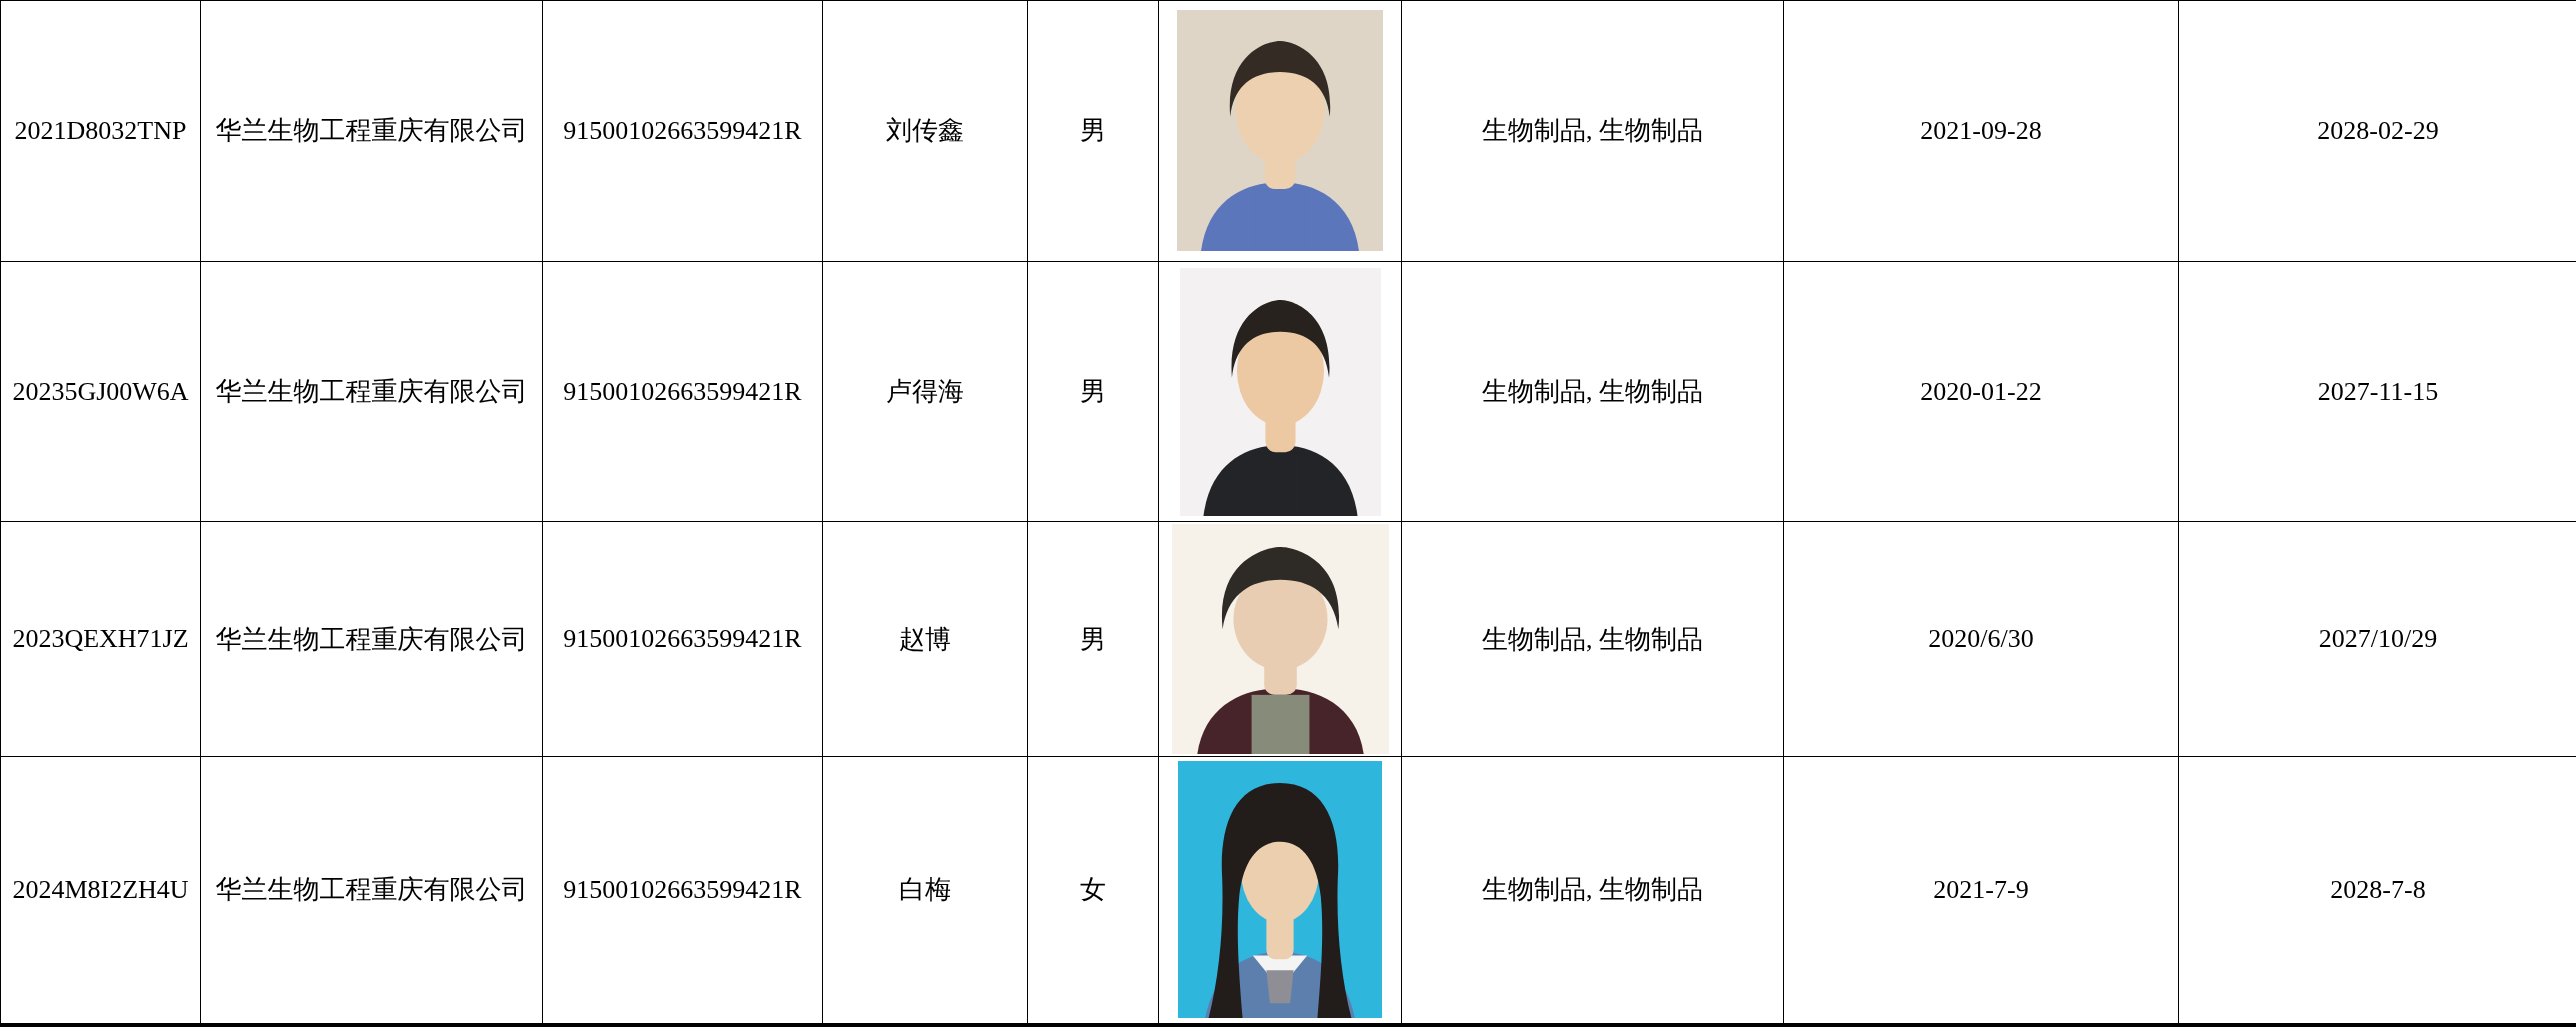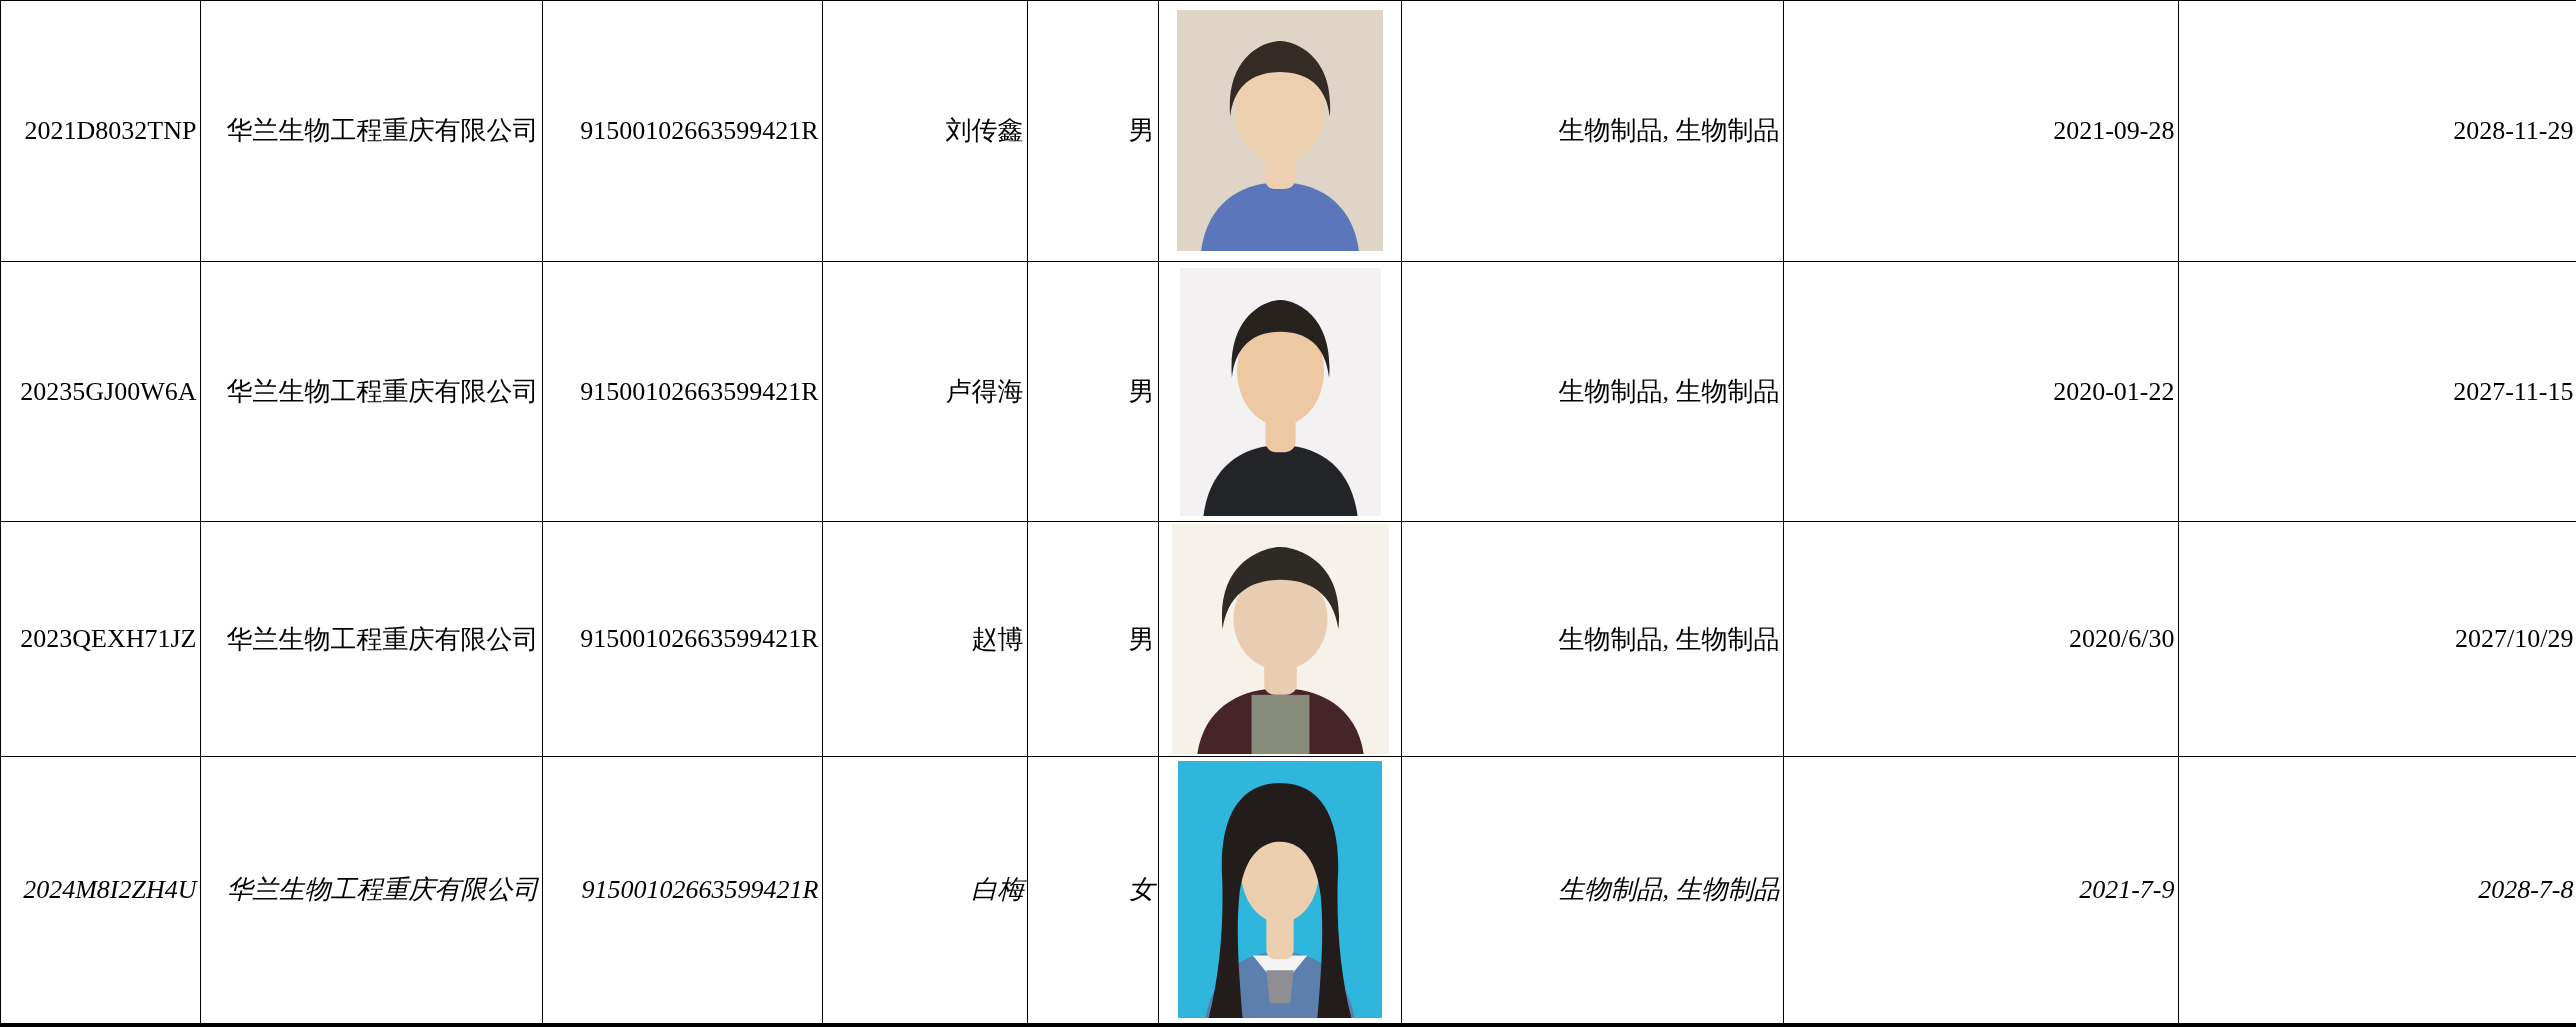--- a/index.html
+++ b/index.html
@@ -1,22 +1,22 @@
 <!DOCTYPE html>
 <html style="font-size:14px"><head>
 <meta charset="utf-8">
 <style>
   html,body{margin:0;padding:0;background:#ffffff;}
   body{width:2576px;height:1027px;overflow:hidden;
        font-family:"Liberation Serif","DejaVu Serif",serif;color:#000;}
   table{border-collapse:collapse;table-layout:fixed;width:2576px;height:1027px;
         background:#fff;border:1.7px solid #000;border-bottom:4.3px solid #000;}
-  td{border:1.7px solid #000;text-align:right;vertical-align:middle;
+  td{border:1.7px solid #000;text-align:center;vertical-align:middle;
      font-size:26px;overflow:hidden;padding:0 3.5px;}
-  tr.r1{height:257px;} tr.r2{height:257px;} tr.r3{height:185px;} tr.r4{height:265px;font-style:italic;}
+  tr.r1{height:257px;} tr.r2{height:257px;} tr.r3{height:185px;} tr.r4{height:265px;}
   .photo{display:block;margin:0 auto;}
   .ph1{width:206px;height:241px;}
   .ph2{width:201px;height:248px;}
   .ph3{width:217px;height:230px;}
   .ph4{width:204px;height:257px;}
 </style>
 </head>
 <body>
 
 <table>
@@ -44,21 +44,21 @@
         <rect width="120" height="140" fill="var(--pbg)"></rect>
         <path d="M14,140 C18,110 40,100 60,100 C80,100 102,110 106,140 Z" fill="var(--pshirt)"></path>
         <rect x="46" y="104" width="28" height="36" fill="var(--pinner)"></rect>
         <rect x="51" y="76" width="18" height="28" rx="6" fill="var(--pskin)"></rect>
         <ellipse cx="60" cy="58" rx="26" ry="31" fill="var(--pskin)"></ellipse>
         <path d="M31,62 C28,26 52,18 60,18 C68,18 92,26 89,62 C87,44 76,36 60,36 C44,36 33,44 31,62 Z" fill="var(--phair)"></path>
       </svg>
     </td>
     <td>生物制品, 生物制品</td>
     <td>2021-09-28</td>
-    <td>2028-11-29</td>
+    <td>2028-02-29</td>
   </tr>
 
   <tr class="r2">
     <td>20235GJ00W6A</td>
     <td>华兰生物工程重庆有限公司</td>
     <td>91500102663599421R</td>
     <td>卢得海</td>
     <td>男</td>
     <td>
       <svg class="photo ph2" viewBox="0 0 120 140" preserveAspectRatio="none" style="--pbg:#f3f1f2;--phair:#28221e;--pskin:#ecc9a2;--pshirt:#232428;--pinner:#232428">

